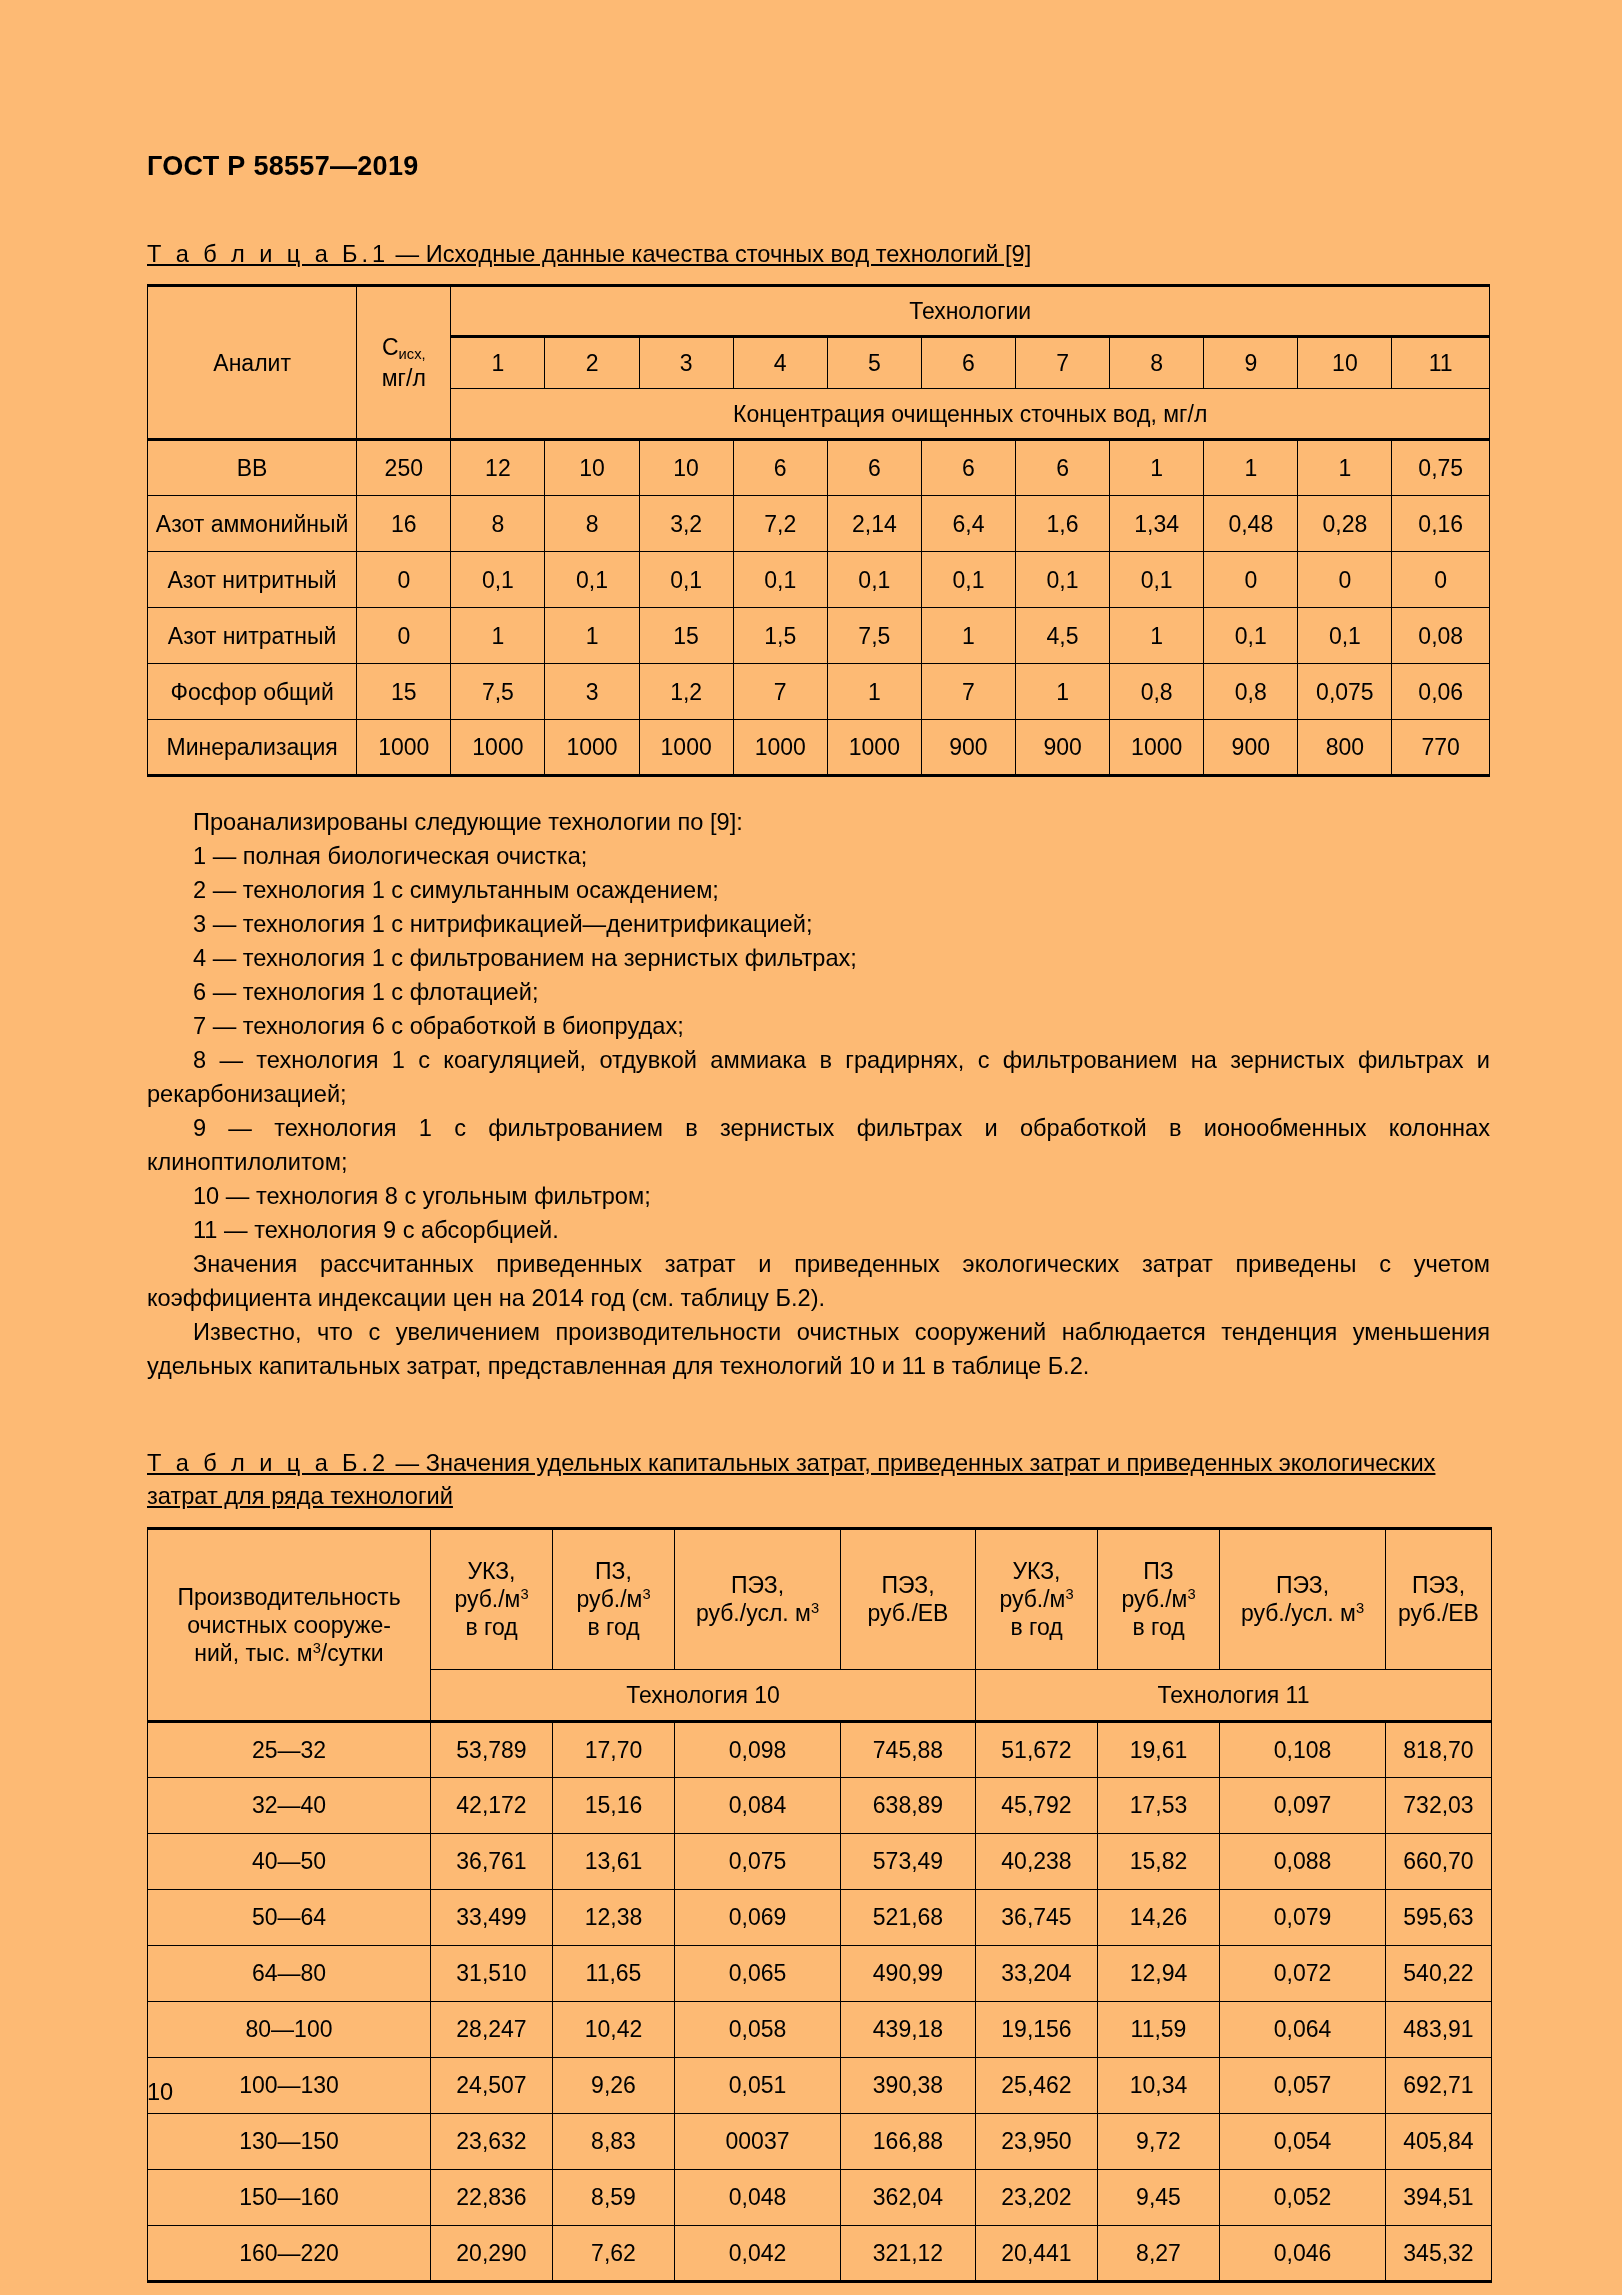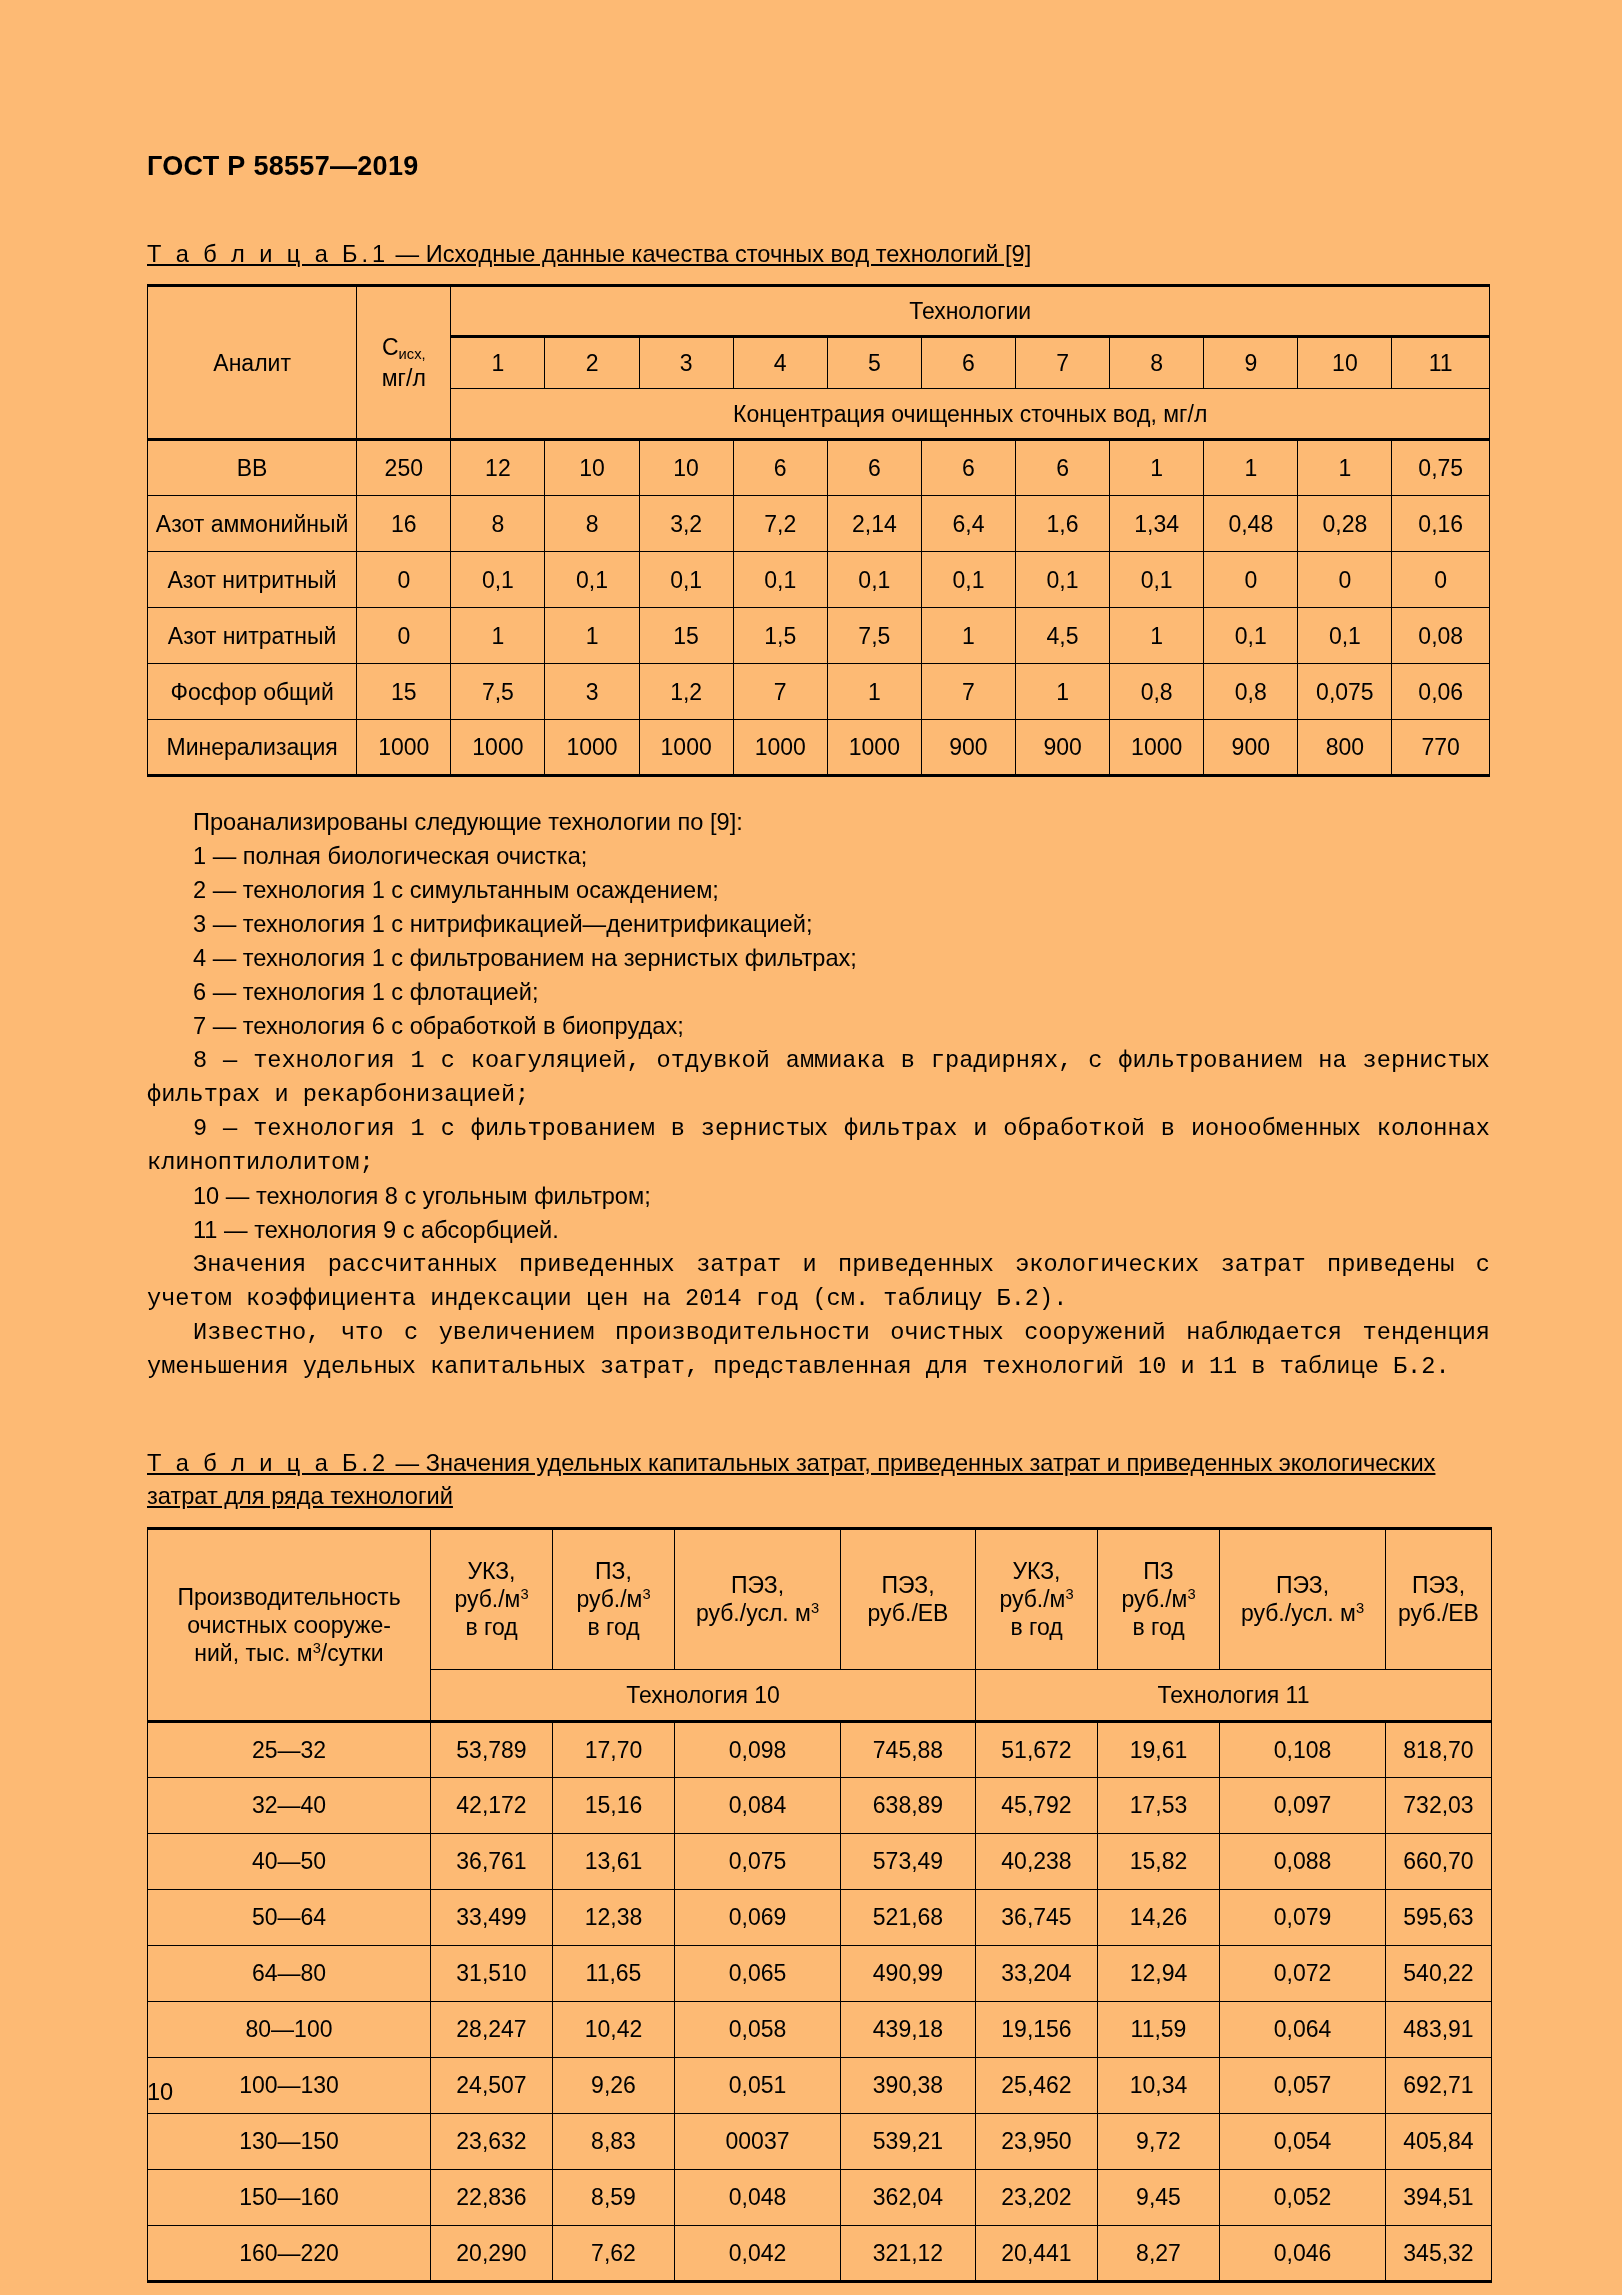--- a/index.html
+++ b/index.html
@@ -80,21 +80,20 @@
     font-size: 0.64em;
     vertical-align: 0.55em;
   }
 
   
   .para {
     font-size: 23.6px;
     line-height: 1.44;
     text-align: justify;
     margin: 0;
-    font-family: Liberation Mono, monospace;
   }
   .para.ind { text-indent: 46px; }
   .list-block {
     font-size: 23.6px;
     line-height: 1.44;
     text-align: justify;
   }
   .list-line { text-indent: 46px; }
   .gap-after-table { height: 29px; }
 
@@ -416,21 +415,21 @@
           <td>25,462</td>
           <td>10,34</td>
           <td>0,057</td>
           <td>692,71</td>
         </tr>
         <tr style="height:56px">
           <td>130—150</td>
           <td>23,632</td>
           <td>8,83</td>
           <td>00037</td>
-          <td>539,21</td>
+          <td>166,88</td>
           <td>23,950</td>
           <td>9,72</td>
           <td>0,054</td>
           <td>405,84</td>
         </tr>
         <tr style="height:56px">
           <td>150—160</td>
           <td>22,836</td>
           <td>8,59</td>
           <td>0,048</td>

